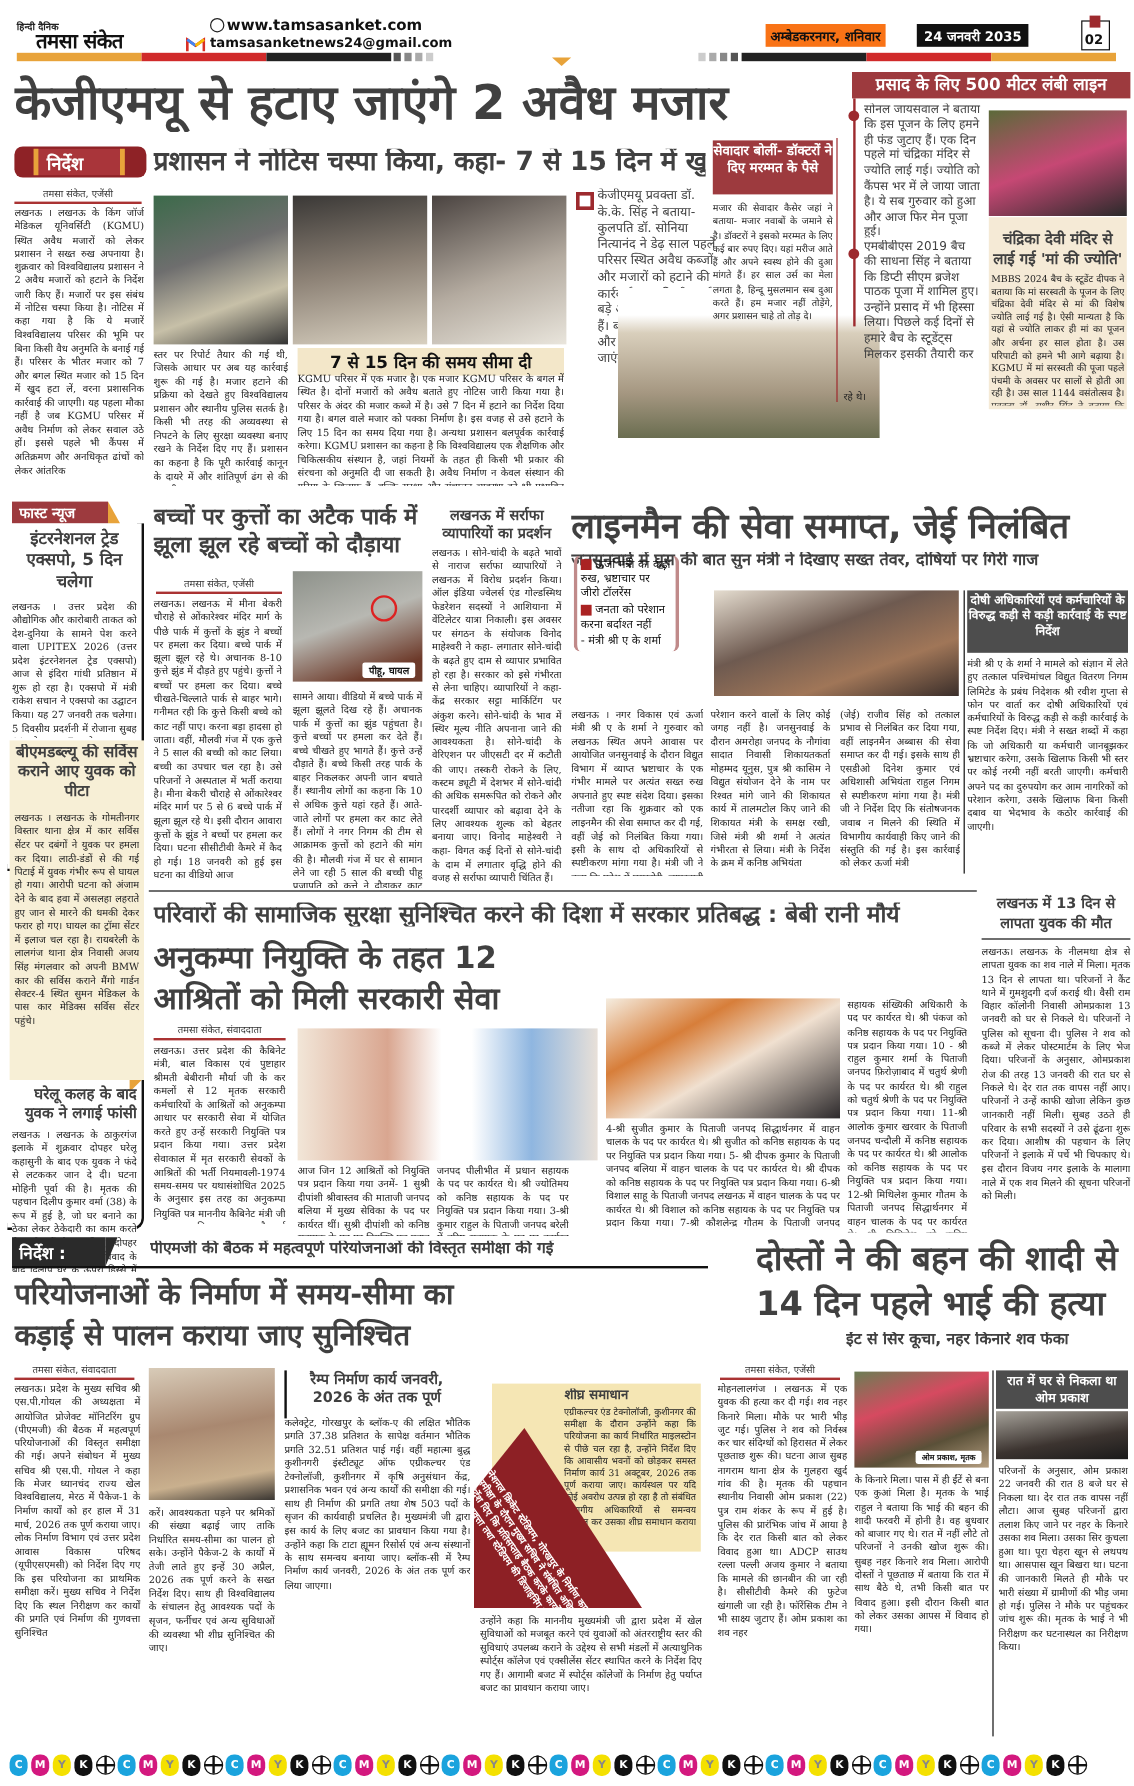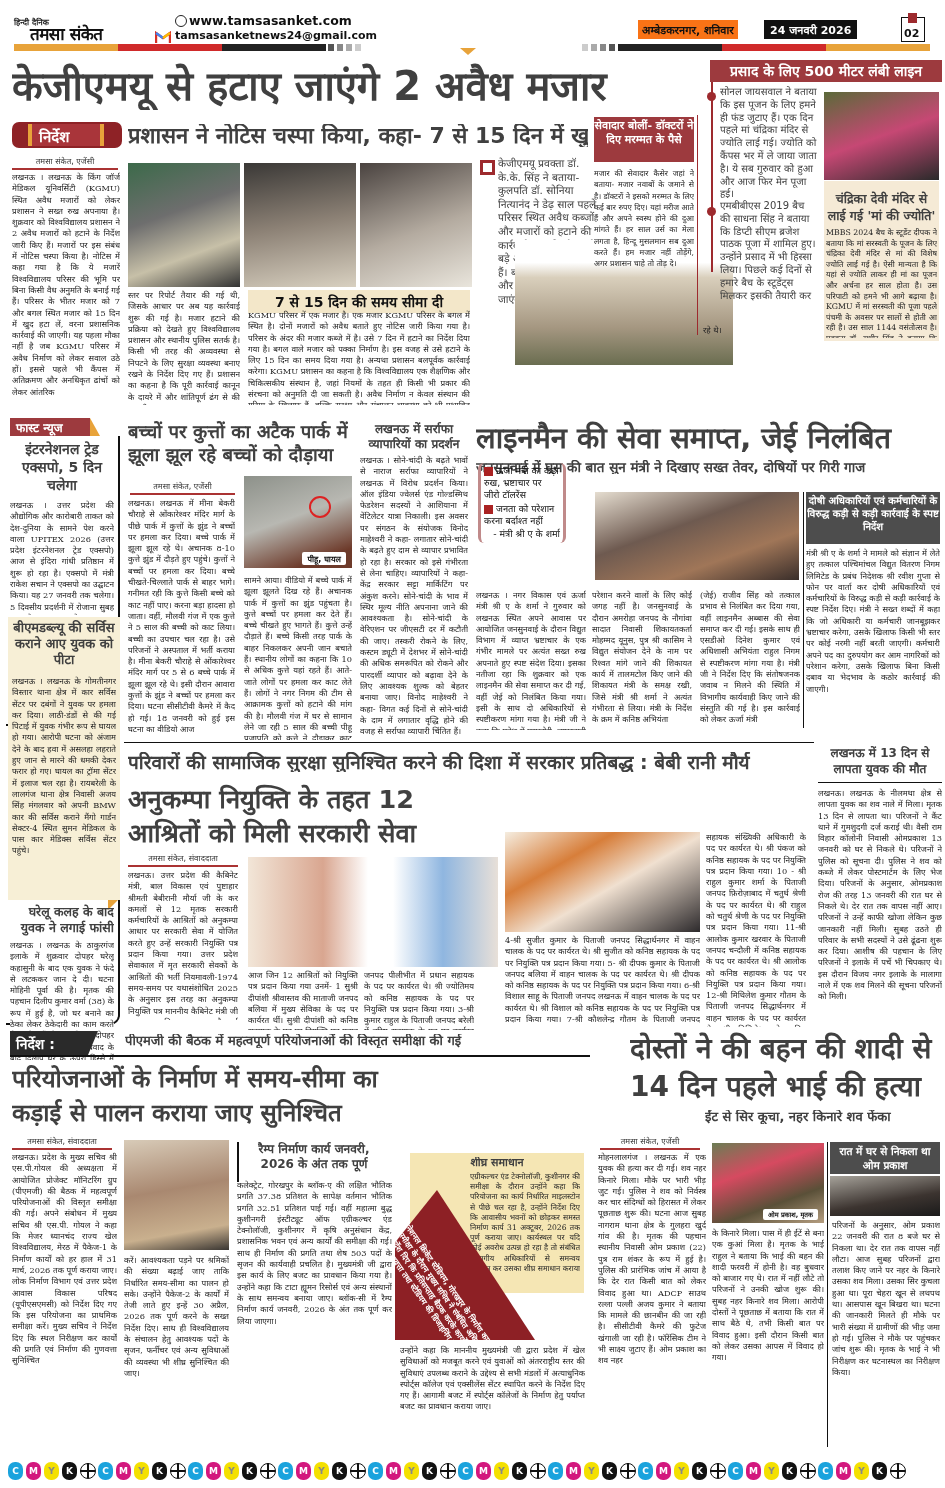--- a/index.html
+++ b/index.html
@@ -45,21 +45,21 @@
   <div class="abs" style="left:328px;top:44px;display:flex;gap:3px;">
     <span style="width:6px;height:7px;background:#555;display:block"></span>
       <span style="width:6px;height:7px;background:#888;display:block"></span>
       <span style="width:6px;height:7px;background:#aaa;display:block"></span>
       <span style="width:6px;height:7px;background:#ccc;display:block"></span>
   </div>
 
   <div class="abs" style="left:460px;top:48px;width:0;height:0;border-left:8px solid transparent;border-right:8px solid transparent;border-top:7px solid #e8a33a;"></div>
 
   <div class="abs" style="left:638px;top:20px;background:#f97316;color:#111;font-size:11px;font-weight:bold;padding:2px 4px;height:19px;">अम्बेडकरनगर, शनिवार</div>
-  <div class="abs" style="left:764px;top:20px;background:#111;color:#fff;font-size:11px;font-weight:bold;padding:2px 6px;height:19px;">24 जनवरी 2026</div>
+  <div class="abs" style="left:764px;top:20px;background:#111;color:#fff;font-size:11px;font-weight:bold;padding:2px 6px;height:19px;">24 जनवरी 2035</div>
   <div class="abs" style="left:901px;top:17px;width:24px;height:25px;border:1.5px solid #111;background:#fff;">
     <div style="position:absolute;left:6px;top:-5px;width:9px;height:10px;background:#9d2a2e;"></div>
     <div style="position:absolute;left:2px;top:9px;font-size:11px;font-weight:bold;color:#111;">02</div>
   </div>
   <div class="abs" style="left:582px;top:44px;display:flex;gap:3px;">
     <span style="width:6px;height:7px;background:#ccc;display:block"></span>
       <span style="width:6px;height:7px;background:#aaa;display:block"></span>
       <span style="width:6px;height:7px;background:#888;display:block"></span>
       <span style="width:6px;height:7px;background:#555;display:block"></span>
   </div>
@@ -126,21 +126,21 @@
 <div class="abs txt" style="left:244px;top:575px;width:108px;height:165px;">सामने आया। वीडियो में बच्चे पार्क में झूला झूलते दिख रहे हैं। अचानक पार्क में कुत्तों का झुंड पहुंचता है। कुत्ते बच्चों पर हमला कर देते हैं। बच्चे चीखते हुए भागते हैं। कुत्ते उन्हें दौड़ाते हैं। बच्चे किसी तरह पार्क के बाहर निकलकर अपनी जान बचाते हैं। स्थानीय लोगों का कहना कि 10 से अधिक कुत्ते यहां रहते हैं। आते-जाते लोगों पर हमला कर काट लेते हैं। लोगों ने नगर निगम की टीम से आक्रामक कुत्तों को हटाने की मांग की है। मौलवी गंज में घर से सामान लेने जा रही 5 साल की बच्ची पीहू प्रजापति को कुत्ते ने दौड़ाकर काट लिया।</div>
 
 <div class="abs hl" style="left:360px;top:422px;width:108px;font-size:12px;line-height:15px;text-align:center;">लखनऊ में सर्राफा व्यापारियों का प्रदर्शन</div>
 <div class="abs txt" style="left:360px;top:455px;width:108px;height:285px;">लखनऊ । सोने-चांदी के बढ़ते भावों से नाराज सर्राफा व्यापारियों ने लखनऊ में विरोध प्रदर्शन किया। ऑल इंडिया ज्वेलर्स एंड गोल्डस्मिथ फेडरेशन सदस्यों ने आशियाना में वेंटिलेटर यात्रा निकाली। इस अवसर पर संगठन के संयोजक विनोद माहेश्वरी ने कहा- लगातार सोने-चांदी के बढ़ते हुए दाम से व्यापार प्रभावित हो रहा है। सरकार को इसे गंभीरता से लेना चाहिए। व्यापारियों ने कहा- केंद्र सरकार सट्टा मार्किटिंग पर अंकुश करने। सोने-चांदी के भाव में स्थिर मूल्य नीति अपनाना जाने की आवश्यकता है। सोने-चांदी के वेरिएशन पर जीएसटी दर में कटौती की जाए। तस्करी रोकने के लिए, कस्टम ड्यूटी में देशभर में सोने-चांदी की अधिक समरूपित को रोकने और पारदर्शी व्यापार को बढ़ावा देने के लिए आवश्यक शुल्क को बेहतर बनाया जाए। विनोद माहेश्वरी ने कहा- विगत कई दिनों से सोने-चांदी के दाम में लगातार वृद्धि होने की वजह से सर्राफा व्यापारी चिंतित हैं।</div>
 
 <div class="abs hl" style="left:476px;top:420px;width:465px;font-size:29px;line-height:36px;white-space:nowrap;">लाइनमैन की सेवा समाप्त, जेई निलंबित</div>
 <div class="abs hl" style="left:476px;top:460px;width:465px;font-size:13.5px;white-space:nowrap;font-weight:bold;">जनसुनवाई में घूस की बात सुन मंत्री ने दिखाए सख्त तेवर, दोषियों पर गिरी गाज</div>
 <div class="abs" style="left:478px;top:463px;width:88px;height:80px;border-left:3px solid #c08a8a;border-right:3px solid #c08a8a;border-radius:6px;padding:2px 3px;">
   <div style="font-size:9.3px;line-height:12px;margin-bottom:2px;"><span class="bul"></span><span>ऊर्जा मंत्री का कड़ा रुख, भ्रष्टाचार पर जीरो टॉलरेंस</span></div>
   <div style="font-size:9.3px;line-height:12px;"><span class="bul"></span><span>जनता को परेशान करना बर्दाश्त नहीं</span></div>
-  <div style="font-size:9.3px;text-align:right;">- मंत्री श्री ए के शर्मा</div>
+  <div style="font-size:9.3px;text-align:left;">- मंत्री श्री ए के शर्मा</div>
 </div>
 <div class="abs photo" style="left:595px;top:492px;width:204px;height:88px;background:linear-gradient(160deg,#e5ddd0,#6e5a50 40%,#a07658 70%,#3a2e2a);"></div>
 <div class="abs boxgray" style="left:806px;top:492px;width:134px;height:52px;font-size:10px;line-height:13px;padding-top:2px;">दोषी अधिकारियों एवं कर्मचारियों के विरुद्ध कड़ी से कड़ी कार्रवाई के स्पष्ट निर्देश</div>
 <div class="abs txt" style="left:806px;top:548px;width:134px;height:180px;">मंत्री श्री ए के शर्मा ने मामले को संज्ञान में लेते हुए तत्काल पश्चिमांचल विद्युत वितरण निगम लिमिटेड के प्रबंध निदेशक श्री रवीश गुप्ता से फोन पर वार्ता कर दोषी अधिकारियों एवं कर्मचारियों के विरुद्ध कड़ी से कड़ी कार्रवाई के स्पष्ट निर्देश दिए। मंत्री ने सख्त शब्दों में कहा कि जो अधिकारी या कर्मचारी जानबूझकर भ्रष्टाचार करेगा, उसके खिलाफ किसी भी स्तर पर कोई नरमी नहीं बरती जाएगी। कर्मचारी अपने पद का दुरुपयोग कर आम नागरिकों को परेशान करेगा, उसके खिलाफ बिना किसी दबाव या भेदभाव के कठोर कार्रवाई की जाएगी।</div>
 <div class="abs" style="left:803px;top:492px;width:1px;height:236px;background:#111;"></div>
 <div class="abs txt" style="left:476px;top:582px;width:0;height:0;">तमसा संकेत, एजेंसी</div>
 <div class="abs txt" style="left:476px;top:590px;width:110px;height:140px;">लखनऊ । नगर विकास एवं ऊर्जा मंत्री श्री ए के शर्मा ने गुरुवार को लखनऊ स्थित अपने आवास पर आयोजित जनसुनवाई के दौरान विद्युत विभाग में व्याप्त भ्रष्टाचार के एक गंभीर मामले पर अत्यंत सख्त रुख अपनाते हुए स्पष्ट संदेश दिया। इसका नतीजा रहा कि शुक्रवार को एक लाइनमैन की सेवा समाप्त कर दी गई, वहीं जेई को निलंबित किया गया। इसी के साथ दो अधिकारियों से स्पष्टीकरण मांगा गया है। मंत्री जी ने कहा कि प्रदेश में घूसखोरी, लापरवाही और जनता को</div>
 <div class="abs txt" style="left:592px;top:590px;width:100px;height:140px;">परेशान करने वालों के लिए कोई जगह नहीं है। जनसुनवाई के दौरान अमरोहा जनपद के नौगांवा सादात निवासी शिकायतकर्ता मोहम्मद यूनुस, पुत्र श्री कासिम ने विद्युत संयोजन देने के नाम पर रिश्वत मांगे जाने की शिकायत कार्य में तालमटोल किए जाने की शिकायत मंत्री के समक्ष रखी, जिसे मंत्री श्री शर्मा ने अत्यंत गंभीरता से लिया। मंत्री के निर्देश के क्रम में कनिष्ठ अभियंता</div>
 <div class="abs txt" style="left:700px;top:590px;width:100px;height:140px;">(जेई) राजीव सिंह को तत्काल प्रभाव से निलंबित कर दिया गया, वहीं लाइनमैन अब्बास की सेवा समाप्त कर दी गई। इसके साथ ही एसडीओ दिनेश कुमार एवं अधिशासी अभियंता राहुल निगम से स्पष्टीकरण मांगा गया है। मंत्री जी ने निर्देश दिए कि संतोषजनक जवाब न मिलने की स्थिति में विभागीय कार्यवाही किए जाने की संस्तुति की गई है। इस कार्रवाई को लेकर ऊर्जा मंत्री</div>
 

